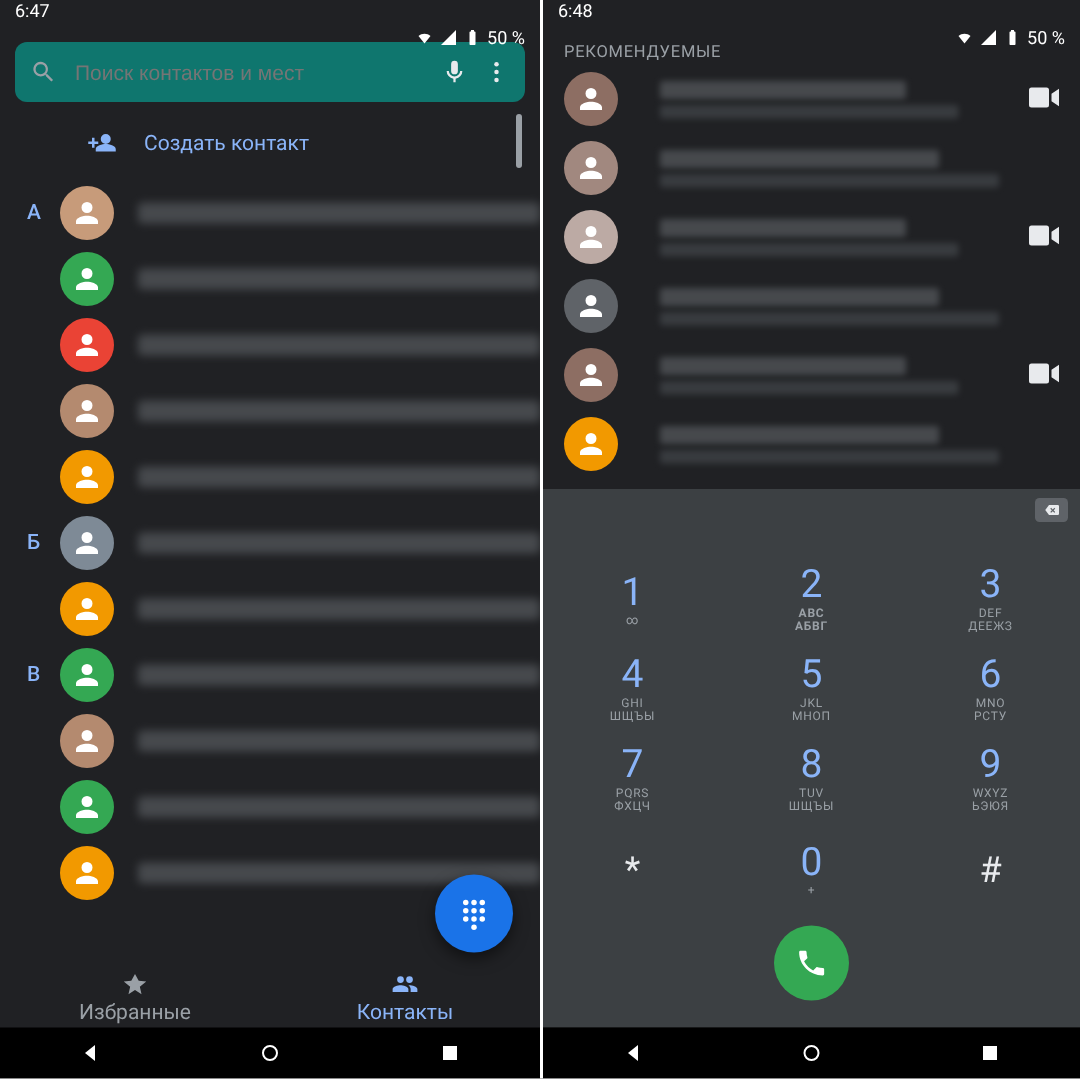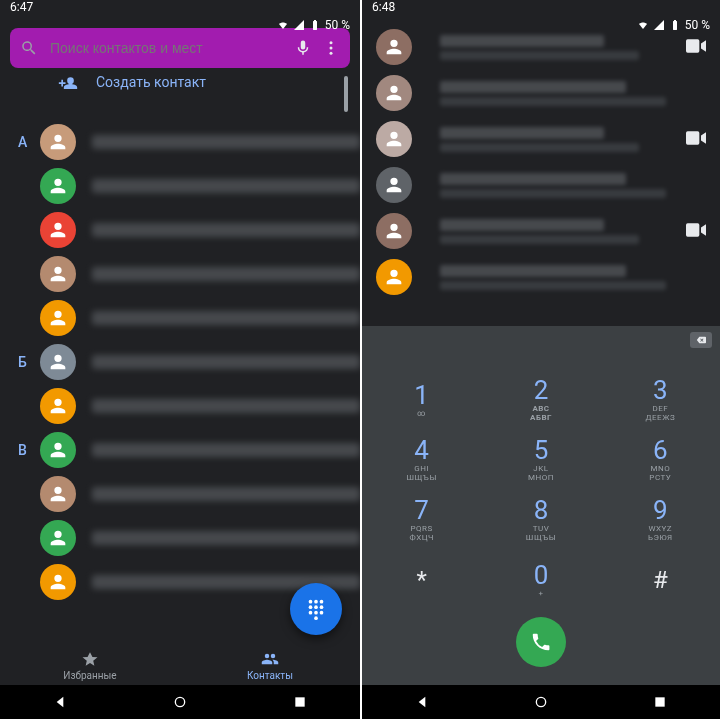--- a/index.html
+++ b/index.html
@@ -2,36 +2,36 @@
 <html><head>
 <meta charset="utf-8">
 <style>
 html,body{margin:0;padding:0;background:#fff;font-family:Roboto,Arial,sans-serif;}
 .wrap{width:720px;height:719px;display:flex;}
 .screen{width:360px;height:719px;background:#202124;position:relative;overflow:hidden;color:#e8eaed;box-sizing:border-box;}
 .screen+.screen{border-left:2px solid #fff;}
 .statusbar{height:22px;display:flex;align-items:flex-start;justify-content:space-between;padding:0 10px;font-size:12px;color:#fff;}
 .status-right{display:flex;align-items:center;gap:4px;margin-top:18px;}
 .status-right svg{width:12px;height:12px;}
-.searchbar{margin:6px 10px;height:40px;background:#a21caf;border-radius:8px;display:flex;align-items:center;padding:0 10px;gap:10px;}
+.searchbar{margin:6px 10px;height:40px;background:#0f766e;border-radius:8px;display:flex;align-items:center;padding:0 10px;gap:10px;}
 .searchbar input{flex:1;background:transparent;border:none;outline:none;color:#bdc1c6;font-size:14px;}
 .searchbar .ic{width:18px;height:18px;display:flex;align-items:center;justify-content:center;}
-.create-row{height:44px;display:flex;align-items:flex-start;padding-left:58px;color:#8ab4f8;font-size:14px;gap:18px;}
+.create-row{height:44px;display:flex;align-items:center;padding-left:58px;color:#8ab4f8;font-size:14px;gap:18px;}
 .create-row svg{width:20px;height:20px;fill:#8ab4f8;}
 .divider-scroll{position:absolute;right:12px;top:76px;width:4px;height:36px;background:#9aa0a6;border-radius:2px;}
 .list{position:absolute;top:120px;left:0;right:0;bottom:72px;overflow:hidden;}
 .row{height:44px;display:flex;align-items:center;padding-left:18px;}
 .row .letter{width:22px;color:#8ab4f8;font-size:14px;font-weight:500;}
 .row .letter.empty{color:transparent;}
 .av{width:36px;height:36px;border-radius:50%;background:#5f6368;margin-right:16px;flex-shrink:0;display:flex;align-items:center;justify-content:center;overflow:hidden;}
 .av svg{width:22px;height:22px;fill:#fff;}
 .cname{flex:1;height:14px;background:#505357;border-radius:3px;filter:blur(3px);opacity:.8;}
 .fab{position:absolute;right:18px;bottom:84px;width:52px;height:52px;border-radius:50%;background:#1a73e8;display:flex;align-items:center;justify-content:center;box-shadow:0 4px 10px rgba(0,0,0,.5);}
 .bottomnav{position:absolute;bottom:34px;left:0;right:0;height:40px;display:flex;}
-.tab{flex:1;display:flex;flex-direction:column;align-items:center;justify-content:center;gap:2px;font-size:10px;color:#9aa0a6;}
+.tab{flex:1;display:flex;flex-direction:column;align-items:center;justify-content:center;gap:2px;font-size:14px;color:#9aa0a6;}
 .tab.active{color:#8ab4f8;align-items:center;}
 .tab svg{width:18px;height:18px;fill:currentColor;}
 .navbar{position:absolute;bottom:0;left:0;right:0;height:34px;background:#000;display:flex;align-items:center;justify-content:space-around;}
 .navbar .nk{width:16px;height:16px;display:flex;align-items:center;justify-content:center;}
 
 .recommend{padding:6px 14px 0;font-size:11px;color:#9aa0a6;letter-spacing:.5px;}
 .reclist{margin-top:2px;}
 .recrow{height:46px;display:flex;align-items:center;padding:0 14px;gap:12px;}
 .recrow .info{flex:1;display:flex;flex-direction:column;gap:4px;}
 .recrow .info .line1{height:12px;background:#505357;border-radius:2px;width:70%;filter:blur(2px);opacity:.8;}
@@ -258,20 +258,21 @@
       <svg viewBox="0 0 24 24" fill="#fff">
             <path d="M2 22h20V2L2 22z"></path>
           </svg>
       <svg viewBox="0 0 24 24" fill="#fff">
             <path d="M15 4h-1V2h-4v2H9c-.6 0-1 .4-1 1v16c0 .6.4 1 1 1h6c.6 0 1-.4 1-1V5c0-.6-.4-1-1-1zm-1 8H10v8h4v-8z"></path>
           </svg>
       <span>50 %</span>
     </div>
   </div>
 
+  <div class="recommend">РЕКОМЕНДУЕМЫЕ</div>
   <div class="reclist" id="recList">
         <div class="recrow">
           <div class="av" style="background: rgb(141, 110, 99);">
             <svg viewBox="0 0 24 24">
               <path fill="#fff" d="M12 12a4 4 0 100-8 4 4 0 000 8zm0 2c-2.7 0-8 1.3-8 4v2h16v-2c0-2.7-5.3-4-8-4z"></path>
             </svg>
           </div>
           <div class="info">
             <div class="line1"></div>
             <div class="line2"></div>

